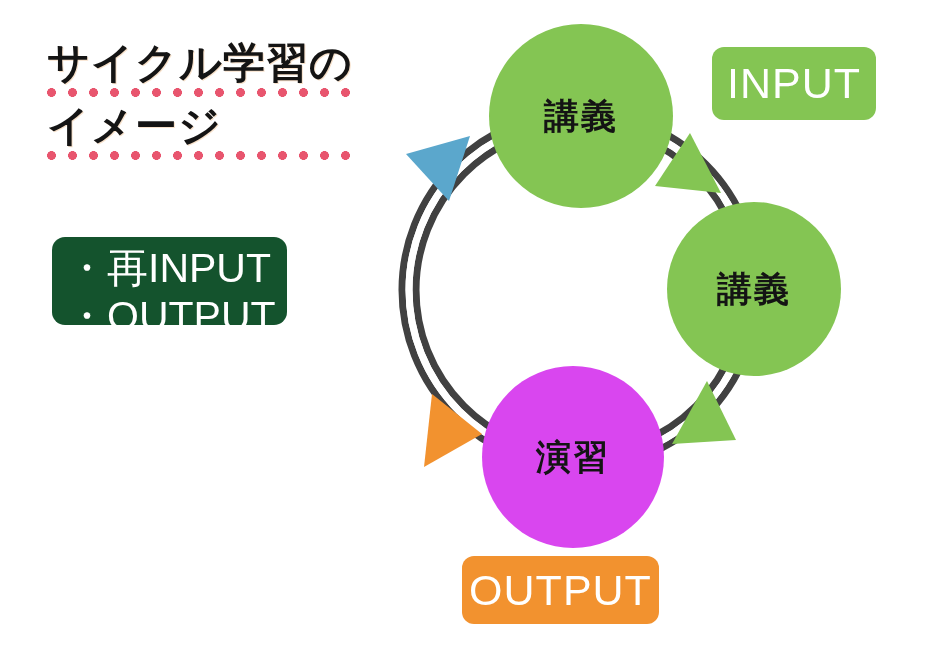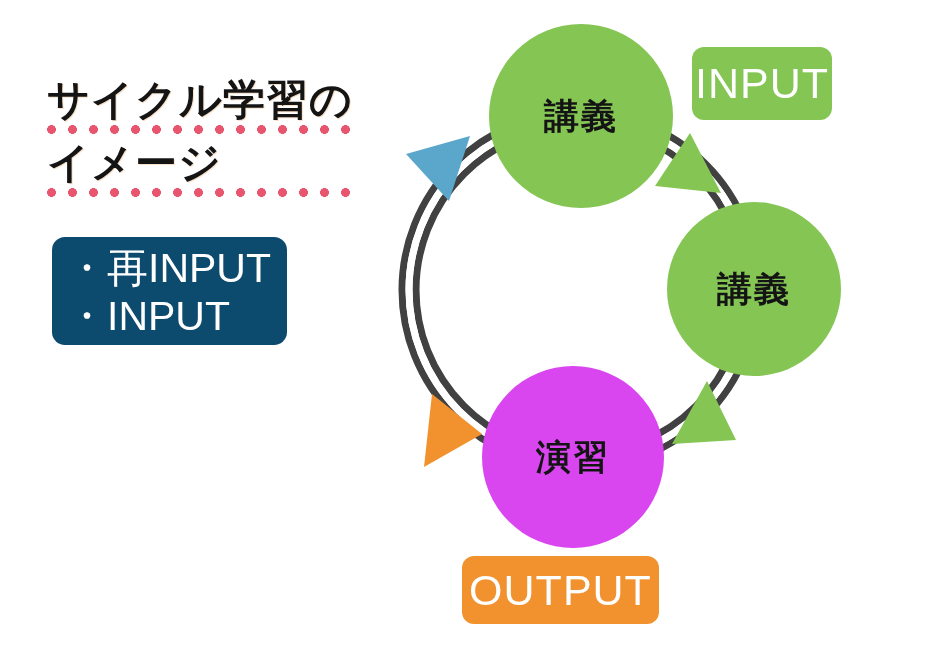--- a/index.html
+++ b/index.html
@@ -27,38 +27,38 @@
   }
   .title-line {
     font-size: 42px;
     font-weight: bold;
     color: #141414;
     letter-spacing: 1px;
     line-height: 1.0;
     white-space: nowrap;
     text-shadow: 1px 1px 0 rgba(240,200,160,0.55);
   }
-  .title-line-1 { margin-bottom: 4px; margin-top: 37px; }
+  .title-line-1 { margin-bottom: 4px; }
   .title-line-2 { margin-top: 8px; margin-bottom: 4px; }
   .dotted-rule {
     height: 9px;
     width: 308px;
     background-image: radial-gradient(circle at 4.5px 4.5px, #E8556E 4.2px, rgba(232,85,110,0) 4.6px);
     background-size: 21px 9px;
     background-repeat: repeat-x;
   }
 
   
   #left-callout {
     position: absolute;
     left: 52px;
     top: 237px;
     width: 235px;
-    height: 108px;
-    background: #0c4a6e;
+    height: 88px;
+    background: #14532d;
     border-radius: 13px;
     box-sizing: border-box;
     padding: 7px 0 0 14px;
   }
   .callout-line {
     color: #ffffff;
     font-size: 41px;
     font-weight: 400;
     line-height: 1.18;
     letter-spacing: 0px;
@@ -130,22 +130,22 @@
     border-radius: 12px;
     display: flex;
     align-items: center;
     justify-content: center;
     color: #ffffff;
     font-size: 43px;
     font-weight: 400;
     letter-spacing: 1px;
   }
   #pill-input {
-    left: 692px; top: 47px;
-    width: 140px; height: 73px;
+    left: 712px; top: 47px;
+    width: 164px; height: 73px;
     background: #84C553;
   }
   #pill-output {
     left: 462px; top: 556px;
     width: 197px; height: 68px;
     background: #F2922F;
   }
 </style>
 </head>
 <body>
@@ -154,21 +154,21 @@
 
   <div id="title-block">
     <div class="title-line title-line-1">サイクル学習の</div>
     <div class="dotted-rule"></div>
     <div class="title-line title-line-2">イメージ</div>
     <div class="dotted-rule"></div>
   </div>
 
   <div id="left-callout">
     <div class="callout-line">・再INPUT</div>
-    <div class="callout-line">・INPUT</div>
+    <div class="callout-line">・OUTPUT</div>
   </div>
 
   <svg id="ring-svg" viewBox="0 0 947 652">
 
     <circle cx="580" cy="290" r="178" fill="none" stroke="#414141" stroke-width="7"></circle>
     <circle cx="580" cy="290" r="164" fill="none" stroke="#414141" stroke-width="7"></circle>
     <circle cx="580" cy="290" r="171" fill="none" stroke="#ffffff" stroke-width="7"></circle>
 
     <polygon fill="#5BA7CC" points="470,136 449,201 406,154"></polygon>
 

